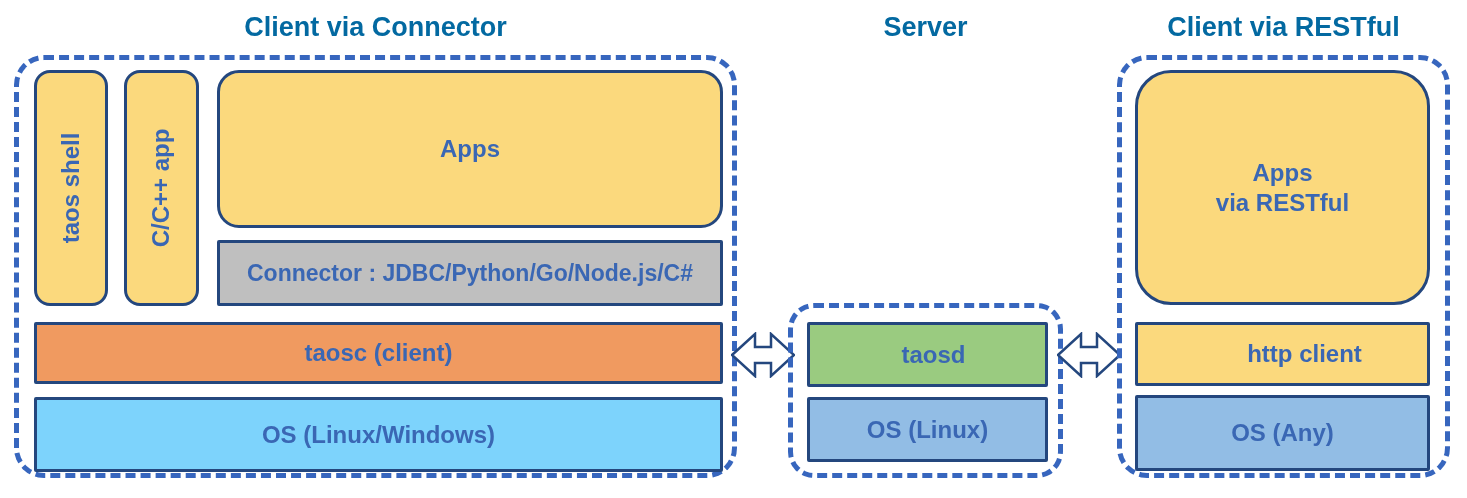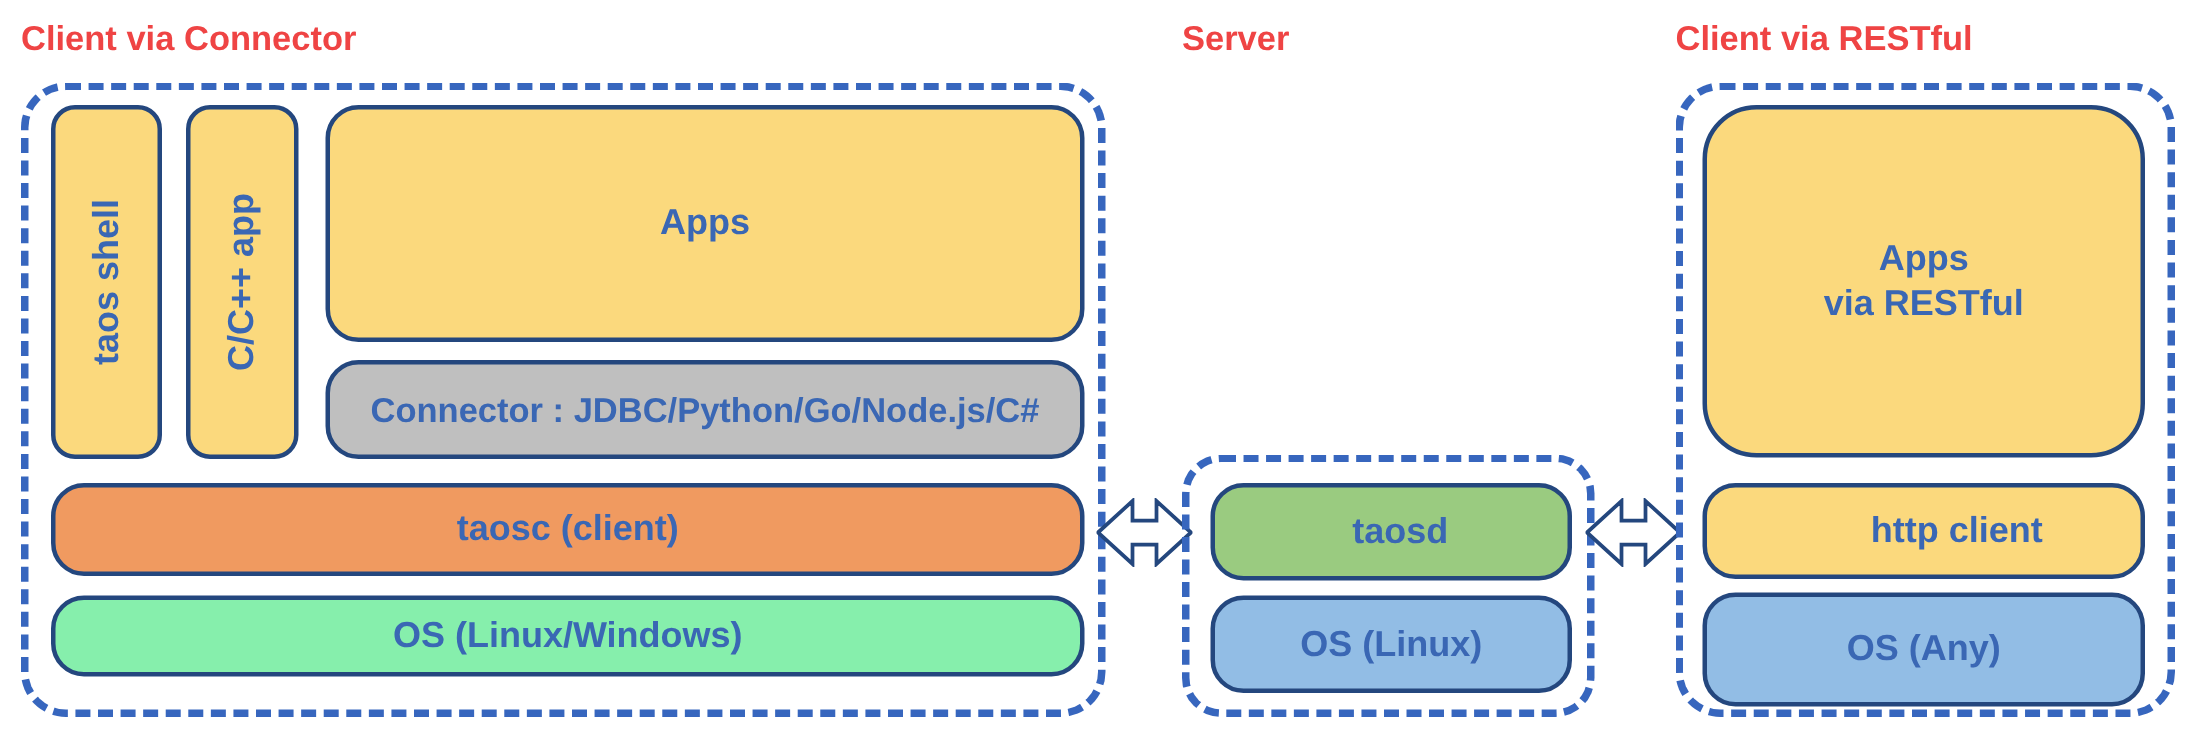--- a/index.html
+++ b/index.html
@@ -11,37 +11,38 @@
     position: relative;
     width: 1467px;
     height: 498px;
     background: #ffffff;
     font-family: "Liberation Sans", sans-serif;
     overflow: hidden;
   }
   .sec-title {
     position: absolute;
     top: 12px;
-    font-size: 23px;
+    font-size: 27px;
     font-weight: bold;
-    color: #ef4444;
+    color: #0369a1;
+    text-align: center;
     letter-spacing: 0px;
   }
   .dashed {
     position: absolute;
     border: 5px dashed #3766BE;
     border-radius: 30px;
     box-sizing: border-box;
     background: transparent;
   }
   .box {
     position: absolute;
     box-sizing: border-box;
     border: 3px solid #24477E;
-    border-radius: 22px;
+    border-radius: 2px;
     display: flex;
     align-items: center;
     justify-content: center;
     font-weight: bold;
     color: #3A67B4;
     font-size: 24px;
     text-align: center;
     line-height: 1.25;
   }
   .radius-lg { border-radius: 22px; }
@@ -83,21 +84,21 @@
   </div>
 
   <div class="box" style="left: 217px; top: 240px; width: 506px; height: 66px; font-size: 23px; background: rgb(191, 191, 191);">
     <span>Connector : JDBC/Python/Go/Node.js/C#</span>
   </div>
 
   <div class="box" style="left: 34px; top: 322px; width: 689px; height: 62px; background: rgb(240, 154, 96);">
     <span>taosc (client)</span>
   </div>
 
-  <div class="box" style="left: 34px; top: 397px; width: 689px; height: 54px; background: #86efac;">
+  <div class="box" style="left: 34px; top: 397px; width: 689px; height: 75px; background: #7dd3fc;">
     <span>OS (Linux/Windows)</span>
   </div>
 
   <div class="arrow" style="left:731px; top:332px;">
     <svg width="64" height="46" viewBox="0 0 64 46">
       <polygon points="1,23 24,2 24,15 40,15 40,2 63,23 40,44 40,31 24,31 24,44" fill="#ffffff" stroke="#24477E" stroke-width="2.5" stroke-linejoin="miter"></polygon>
     </svg>
   </div>
 
   <div class="dashed" style="left:788px; top:303px; width:275px; height:175px; border-radius:26px;"></div>

